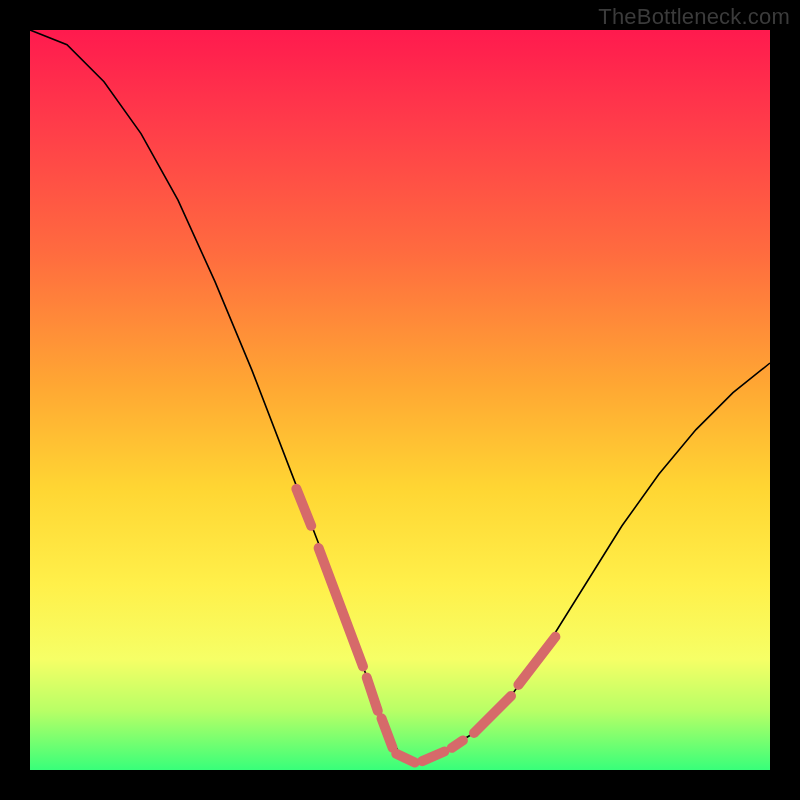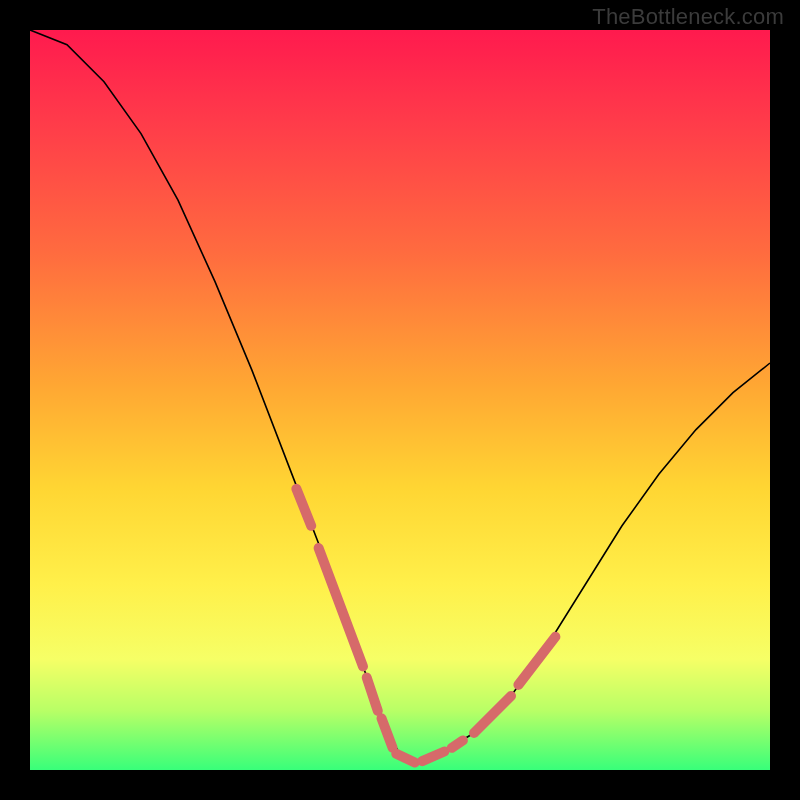--- a/index.html
+++ b/index.html
@@ -13,21 +13,21 @@
   }
   .frame {
     position: relative;
     width: 800px;
     height: 800px;
     background: #000;
   }
   .watermark {
     position: absolute;
     top: 4px;
-    right: 16px;
+    right: 10px;
     color: #3b3b3b;
     font-size: 22px;
     font-weight: 500;
     letter-spacing: 0.2px;
     user-select: none;
   }
   .plot {
     position: absolute;
     left: 30px;
     top: 30px;

